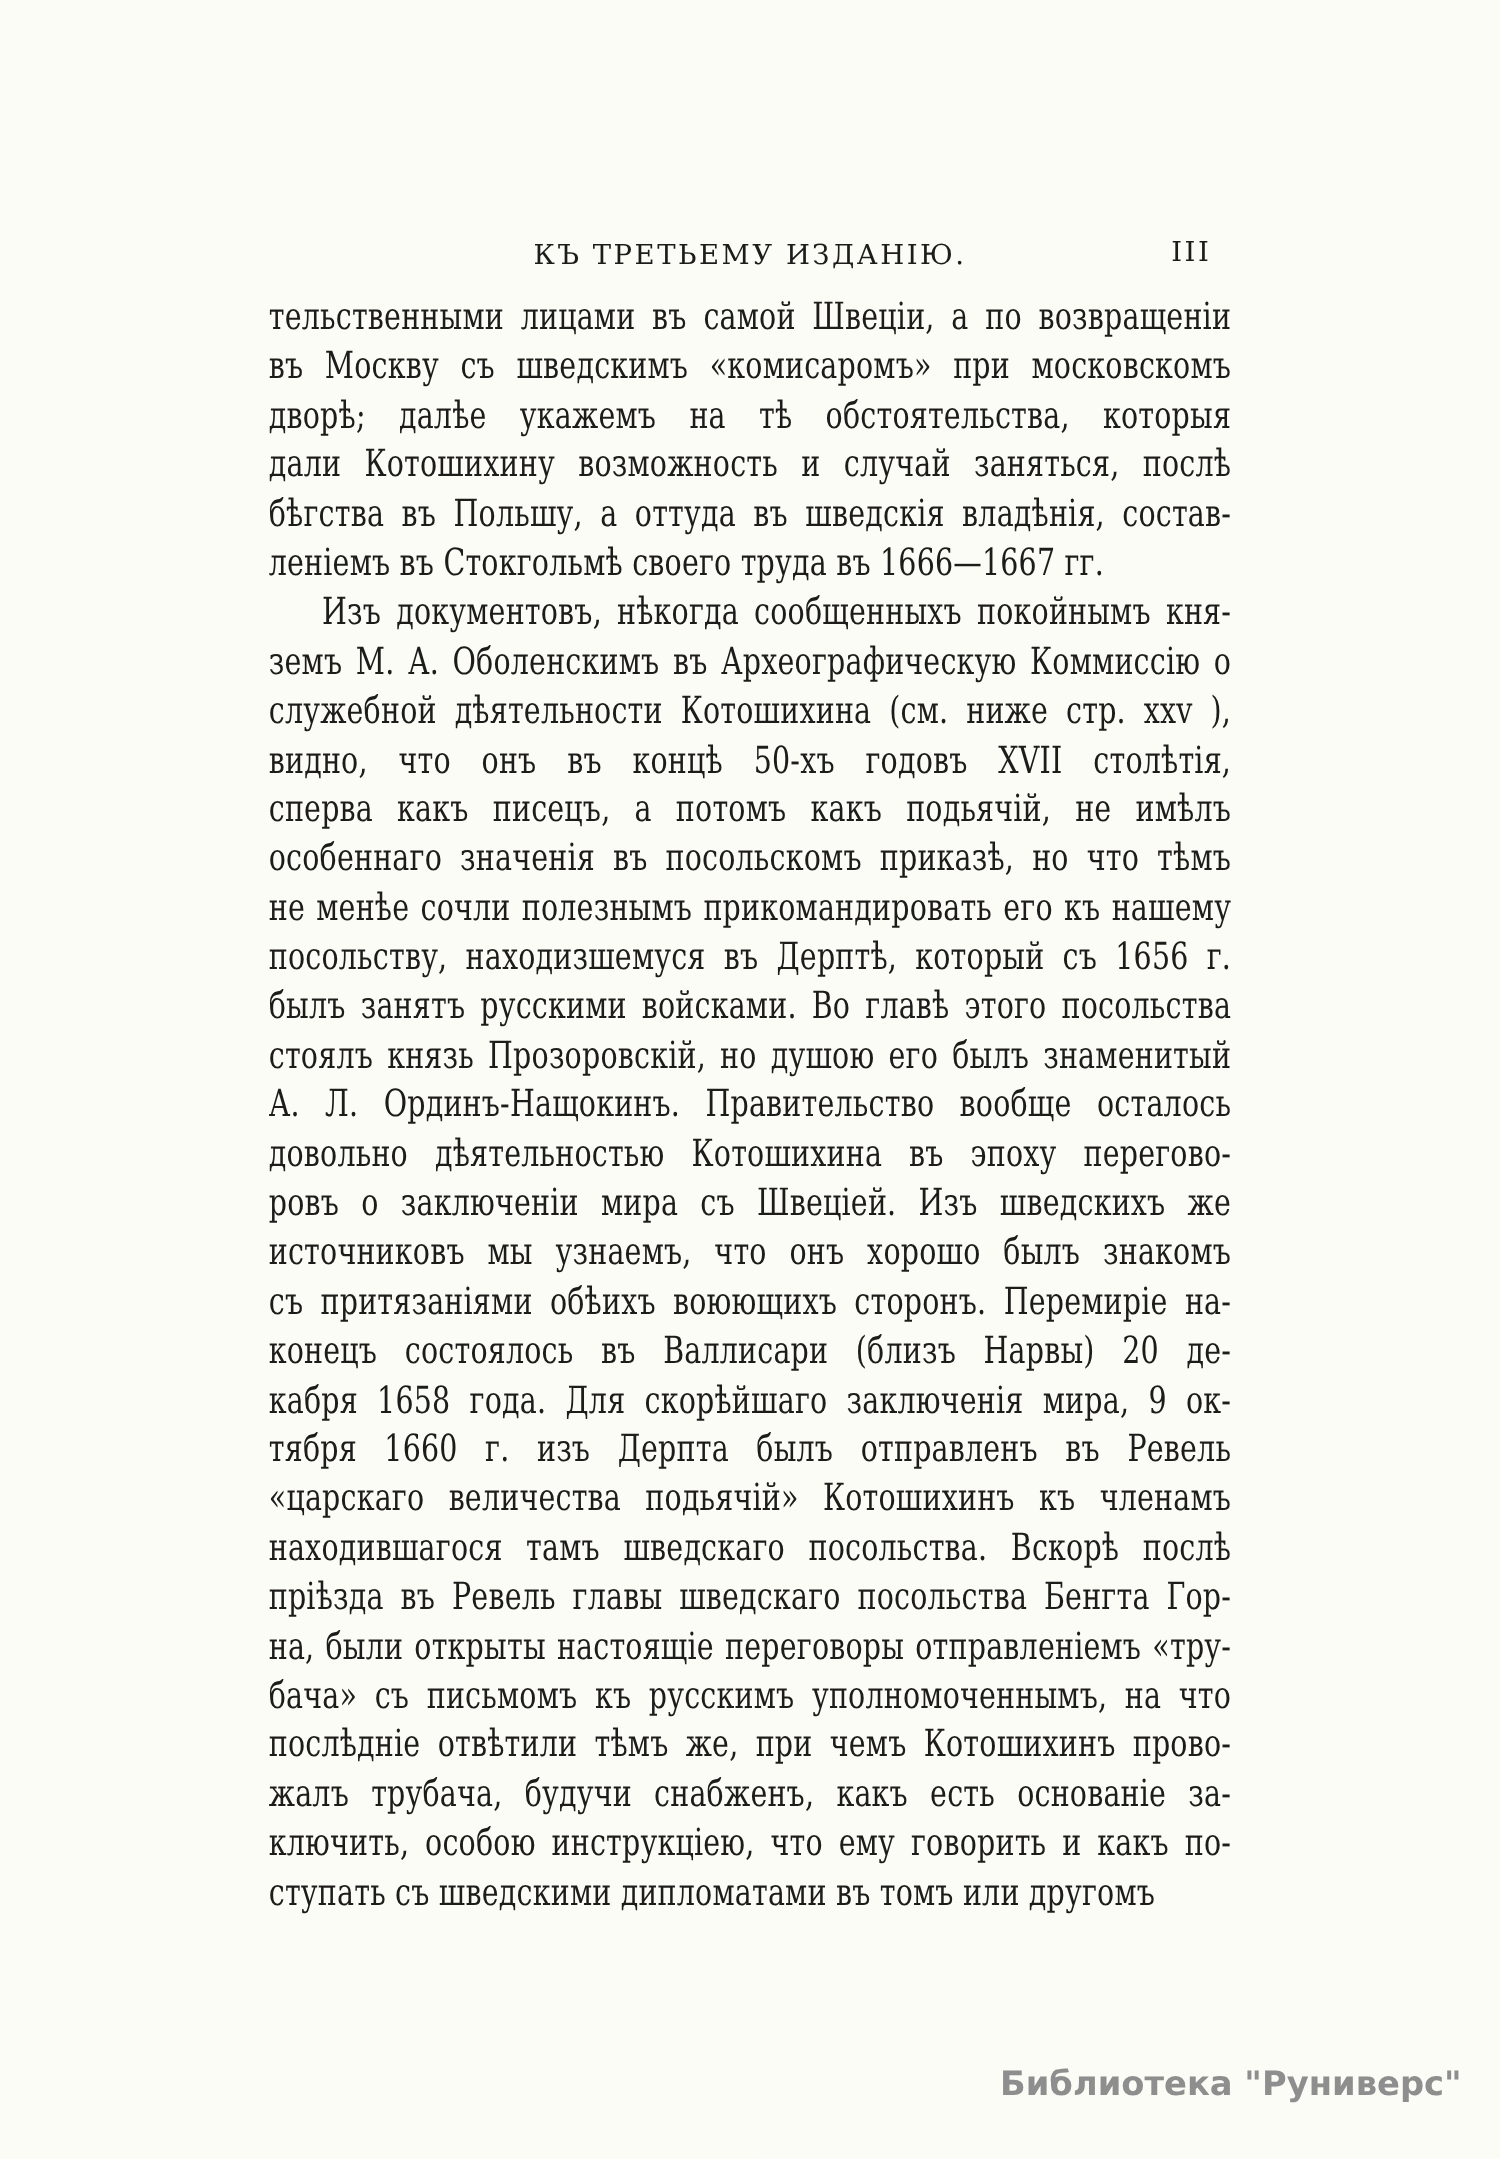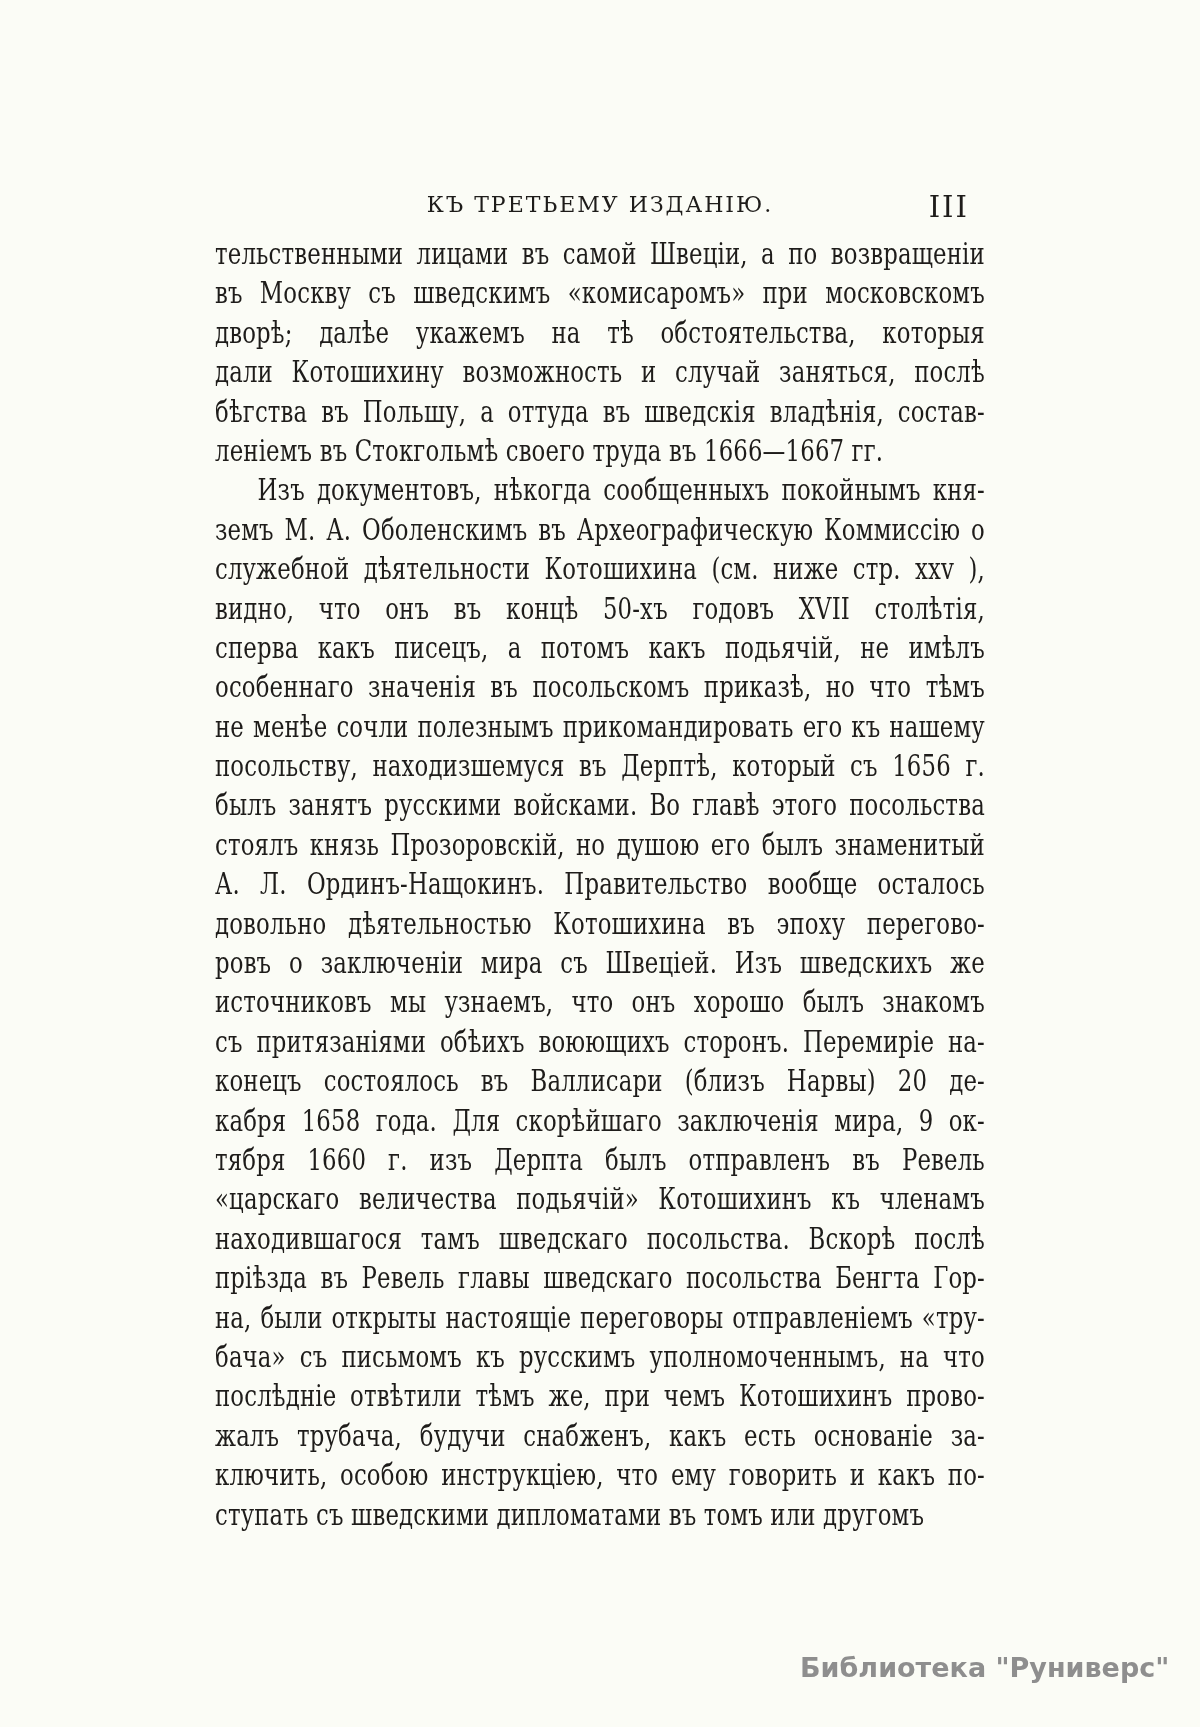--- a/index.html
+++ b/index.html
@@ -20,21 +20,21 @@
     text-align: center;
     font-size: 22px;
     letter-spacing: 2px;
     white-space: nowrap;
     margin-top: 16px;
   }
   .page-number {
     position: absolute;
     right: 16px;
     top: -2px;
-    font-size: 29px;
+    font-size: 22px;
     letter-spacing: 2px;
   }
   .textblock {
     position: absolute;
     left: 215px;
     top: 234px;
     width: 1013px;
     transform: scaleX(0.76);
     transform-origin: 0 0;
     font-size: 30px;

